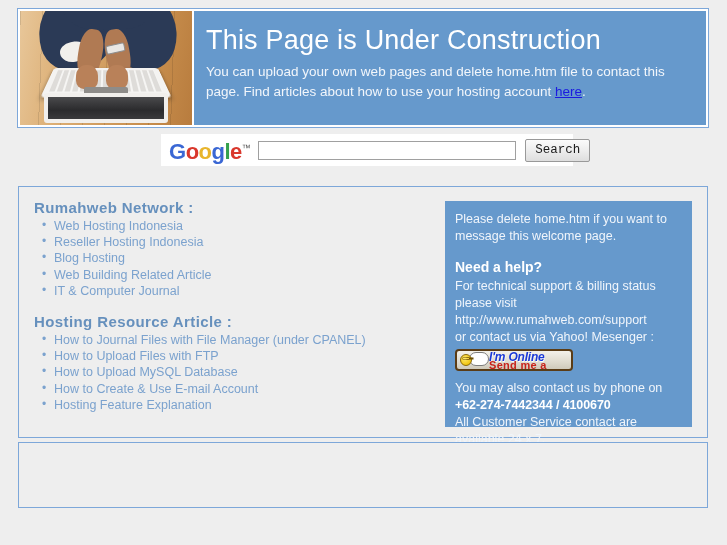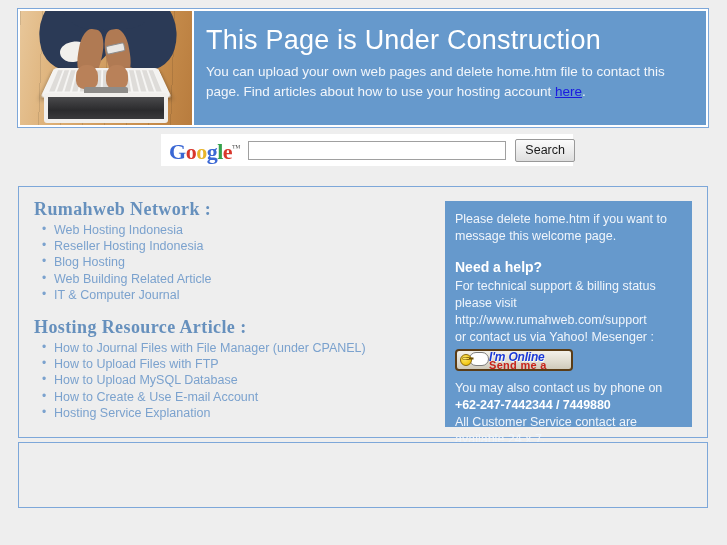--- a/index.html
+++ b/index.html
@@ -175,21 +175,21 @@
     top: 134px;
     width: 412px;
     height: 32px;
     background: #ffffff;
     display: flex;
     align-items: center;
     box-sizing: border-box;
     padding: 0 4px;
   }
   #google-logo {
-    font-family: Liberation Serif, serif;
+    font-family: Liberation Sans, sans-serif;
     font-size: 22px;
     line-height: 22px;
     font-weight: bold;
     letter-spacing: -0.5px;
     margin: 0 8px 0 4px;
     white-space: nowrap;
     user-select: none;
   }
   #google-logo .g1 { color: #3a67d4; }
   #google-logo .o1 { color: #d9372c; }
@@ -214,21 +214,21 @@
     box-sizing: border-box;
     outline: none;
   }
   #google-search-button {
     margin-left: 9px;
     height: 23px;
     padding: 0 9px;
     border: 1px solid #999999;
     border-radius: 2px;
     background: linear-gradient(180deg, #fbfbfb 0%, #ececec 55%, #dedede 100%);
-    font-family: Liberation Sans, sans-serif;
+    font-family: Liberation Mono, monospace;
     font-size: 12.5px;
     color: #1a1a1a;
     cursor: pointer;
     box-sizing: border-box;
   }
 
   
   #main-box {
     left: 18px;
     top: 186px;
@@ -244,25 +244,24 @@
 
   
   #links-column {
     position: absolute;
     left: 13px;
     top: 10px;
     width: 400px;
   }
   .links-heading {
     color: #6690bd;
-    font-size: 18px;
+    font-size: 15px;
     font-weight: bold;
     letter-spacing: 0.4px;
     margin: 0 0 2px 0;
-    font-family: Liberation Serif, serif;
   }
   .links-list {
     list-style: none;
     margin: 0 0 0 0;
     padding: 0 0 0 20px;
   }
   .links-list li {
     position: relative;
     color: #7ba2ce;
     font-size: 12.5px;
@@ -436,21 +435,21 @@
         </ul>
       </div>
 
       <div id="links-group-2">
         <div class="links-heading">Hosting Resource Article :</div>
         <ul class="links-list">
           <li>How to Journal Files with File Manager (under CPANEL)</li>
           <li>How to Upload Files with FTP</li>
           <li>How to Upload MySQL Database</li>
           <li>How to Create &amp; Use E-mail Account</li>
-          <li>Hosting Service Explanation</li>
+          <li>Hosting Feature Explanation</li>
         </ul>
       </div>
 
     </div>
 
     <div id="support-panel">
       <p id="support-intro">Please delete home.htm if you want to message this welcome page.</p>
       <p id="support-need">Need a help?</p>
       <p>For technical support &amp; billing status</p>
       <p>please visit</p>
@@ -458,21 +457,21 @@
       <p>or contact us via Yahoo! Mesenger :</p>
 
       <div id="ym-badge">
         <div id="ym-bubble"></div>
         <div id="ym-smiley"></div>
         <div id="ym-online">I'm Online</div>
         <div id="ym-sendme">Send me a message</div>
       </div>
 
       <p>You may also contact us by phone on</p>
-      <p id="support-phone">+62-247-7442344 / 7449880</p>
+      <p id="support-phone">+62-274-7442344 / 4100670</p>
       <p>All Customer Service contact are</p>
       <p>available 24 x 7.</p>
     </div>
 
   </div>
 </div>
 
 <div class="panel" id="footer-box">
   <div id="footer-inner"></div>
 </div>

